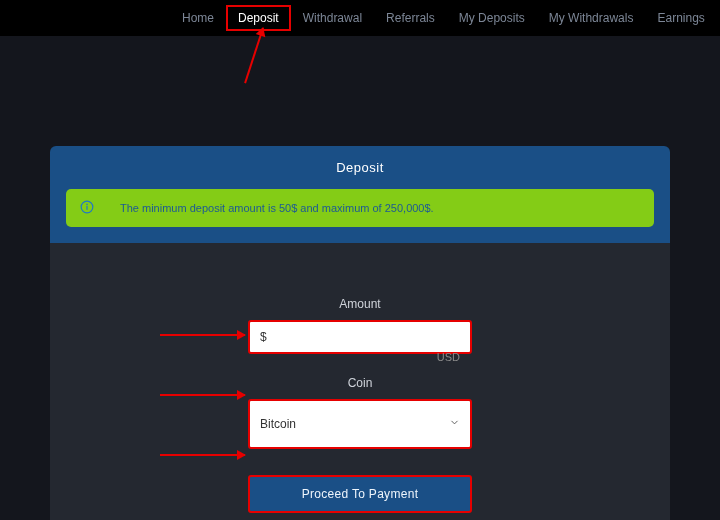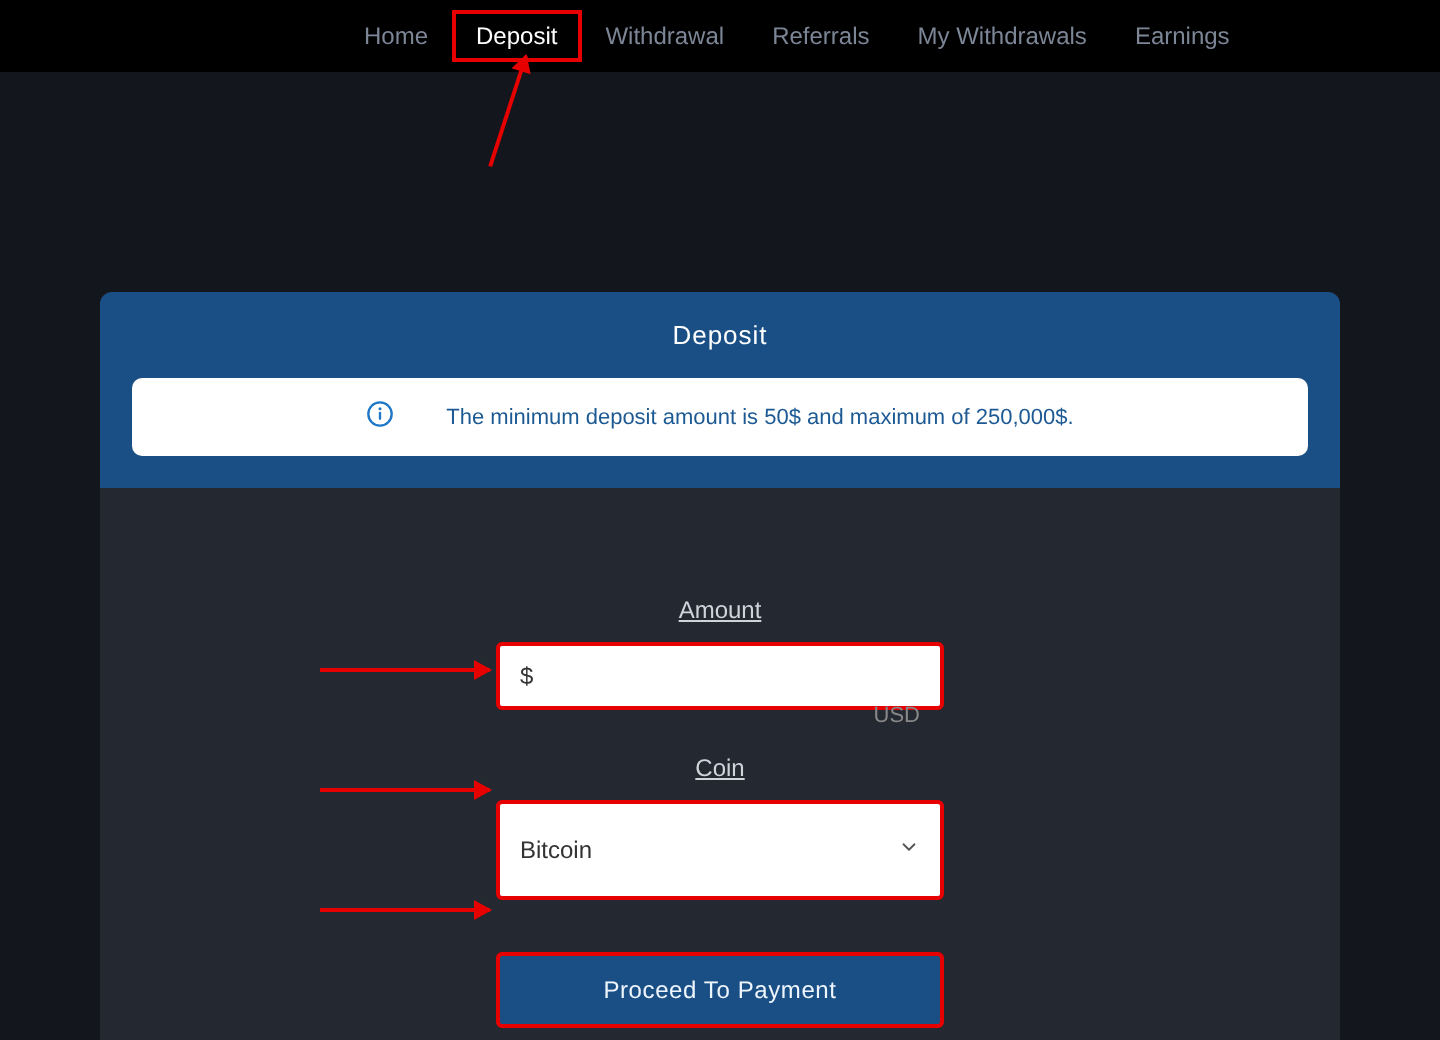--- a/index.html
+++ b/index.html
@@ -42,46 +42,44 @@
       padding: 14px 0;
       text-align: center;
     }
     .card-title {
       color: #fff;
       font-weight: 500;
       font-size: 13px;
       letter-spacing: 0.5px;
     }
     .notice {
-      background: #ffffff;
+      background: #84cc16;
       margin: 0 16px 16px;
       border-radius: 5px;
       padding: 11px 14px;
       display: flex;
       align-items: center;
       gap: 26px;
       font-size: 11px;
       color: #1d5a94;
-      justify-content: center;
     }
     .card-body {
       background: #242830;
       padding: 54px 40px 46px;
     }
     .form-group {
       width: 224px;
       margin: 0 auto 22px;
       position: relative;
     }
     .form-label {
       text-align: center;
       color: #cfd3da;
       font-size: 12px;
       margin-bottom: 9px;
-      text-decoration: underline;
     }
     .input-row {
       background: #fff;
       border: 2px solid #e60000;
       border-radius: 3px;
       padding: 0 10px;
       height: 34px;
       display: flex;
       align-items: center;
       font-size: 12px;
@@ -152,20 +150,21 @@
     }
   </style>
 </head>
 <body>
 
 <div class="navbar">
   <div class="nav-item">Home</div>
   <div class="nav-item active">Deposit</div>
   <div class="nav-item">Withdrawal</div>
   <div class="nav-item">Referrals</div>
+  <div class="nav-item">My Deposits</div>
   <div class="nav-item">My Withdrawals</div>
   <div class="nav-item">Earnings</div>
 </div>
 
 <div class="card">
   <div class="card-header">
     <div class="card-title">Deposit</div>
   </div>
   <div class="notice">
     <span>

